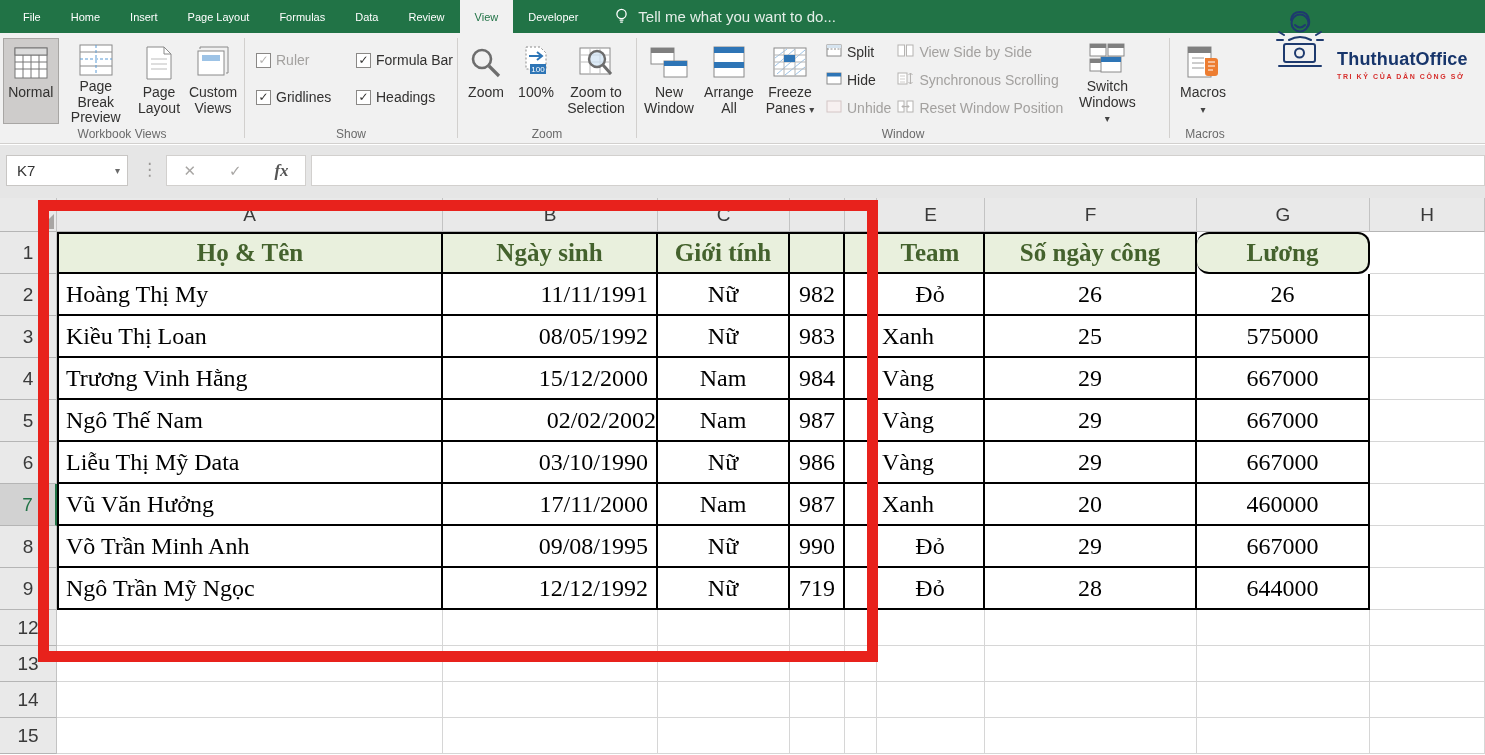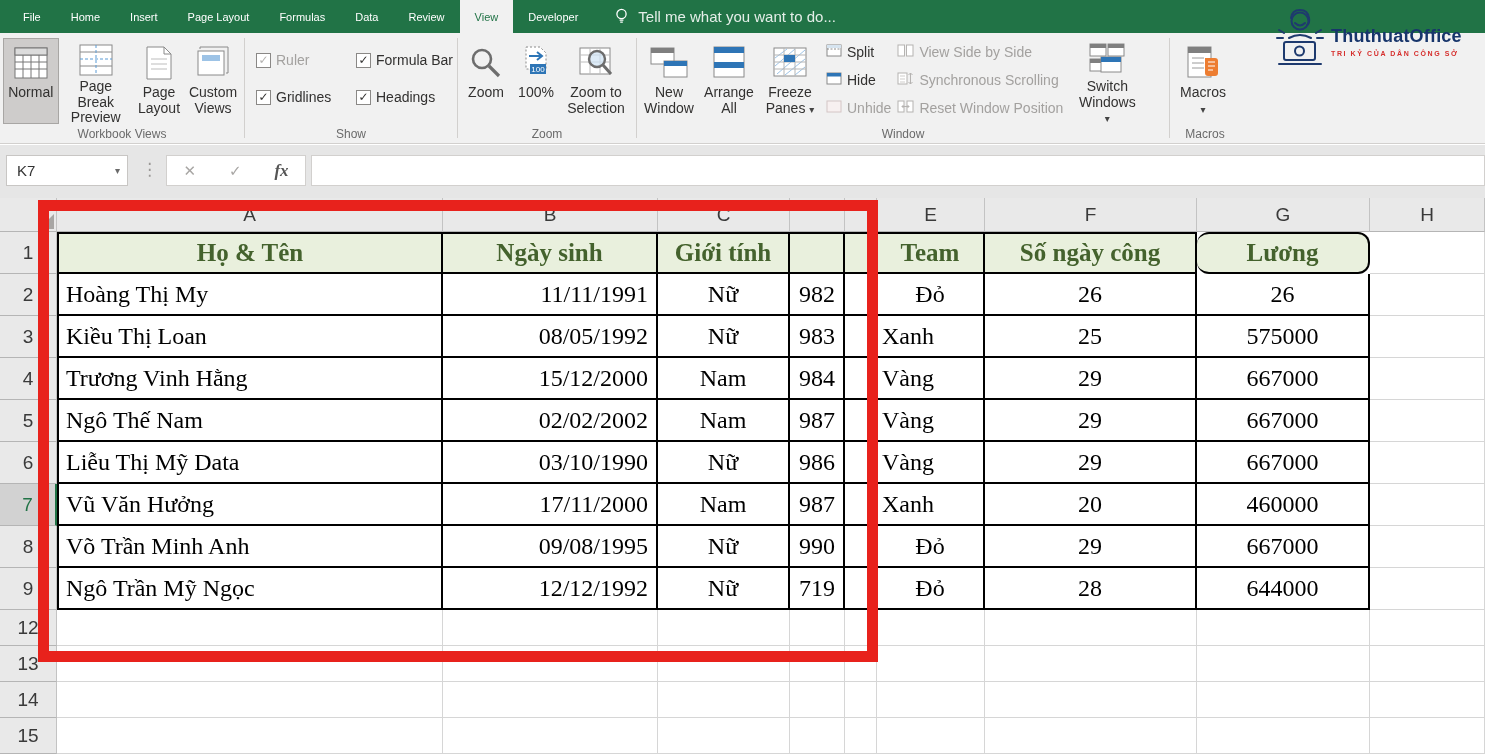--- a/index.html
+++ b/index.html
@@ -8,21 +8,21 @@
 #app{position:relative;width:1485px;height:755px;background:#fff;}
 
 
 #tabbar{position:absolute;left:0;top:0;width:100%;height:33px;background:#217346;display:flex;align-items:stretch;}
 #tabs{display:flex;align-items:stretch;margin-left:8px;}
 .tab{color:#fff;font-size:11px;display:flex;align-items:center;padding:0 15px;white-space:nowrap;}
 .tab.active{background:#f1f1f1;color:#217346;}
 #tellme{display:flex;align-items:center;gap:8px;color:#e4eee8;font-size:15px;margin-left:20px;white-space:nowrap;}
 
 
-#logo{position:absolute;right:4px;top:2px;width:212px;height:78px;display:flex;align-items:center;z-index:6;}
+#logo{position:absolute;right:4px;top:2px;width:212px;height:78px;display:flex;align-items:flex-end;gap:6px;z-index:6;}
 #logo-text{display:flex;flex-direction:column;}
 #logo-title{font-size:18px;font-weight:bold;color:#17356b;letter-spacing:.2px;}
 #logo-tagline{font-size:7px;color:#d62e2c;font-weight:bold;letter-spacing:1.6px;margin-top:3px;}
 
 
 #ribbon{position:absolute;left:0;top:33px;width:100%;height:111px;background:#f1f1f1;border-bottom:1px solid #d2d0ce;display:flex;}
 .rgroup{position:relative;height:100%;padding:5px 3px 18px;display:flex;align-items:flex-start;}
 .glabel{position:absolute;bottom:2px;left:0;right:0;text-align:center;font-size:12px;color:#6a6a6a;white-space:nowrap;}
 .vdiv{width:1px;background:#d2d0ce;margin:5px 0;}
 .bigbtn{display:flex;flex-direction:column;align-items:center;font-size:14px;color:#323130;text-align:center;line-height:1.12;padding:2px 4px;border:1px solid transparent;height:86px;}
@@ -400,21 +400,21 @@
       <div class="cell tb fc" style="left: 57px; top: 160px; width: 386px; height: 42px; justify-content: flex-start; padding-left: 7px;">Trương Vinh Hằng</div>
       <div class="cell tb" style="left: 443px; top: 160px; width: 215px; height: 42px; justify-content: flex-end; padding-right: 8px;">15/12/2000</div>
       <div class="cell tb" style="left: 658px; top: 160px; width: 132px; height: 42px;">Nam</div>
       <div class="cell tb" style="left: 790px; top: 160px; width: 55px; height: 42px; justify-content: flex-end; padding-right: 8px;">984</div>
       <div class="cell tb" style="left: 845px; top: 160px; width: 32px; height: 42px;"></div>
       <div class="cell tb" style="left: 877px; top: 160px; width: 108px; height: 42px; justify-content: flex-start; padding-left: 5px;">Vàng</div>
       <div class="cell tb" style="left: 985px; top: 160px; width: 212px; height: 42px;">29</div>
       <div class="cell tb" style="left: 1197px; top: 160px; width: 173px; height: 42px;">667000</div>
       <div class="cell grid" style="left: 1370px; top: 160px; width: 115px; height: 42px;"></div>
       <div class="cell tb fc" style="left: 57px; top: 202px; width: 386px; height: 42px; justify-content: flex-start; padding-left: 7px;">Ngô Thế Nam</div>
-      <div class="cell tb" style="left: 443px; top: 202px; width: 215px; height: 42px; justify-content: flex-end; padding-right: 8px;">02/02/2002</div>
+      <div class="cell tb" style="left: 443px; top: 202px; width: 215px; height: 42px; justify-content: flex-end; padding-right: 0;">02/02/2002</div>
       <div class="cell tb" style="left: 658px; top: 202px; width: 132px; height: 42px;">Nam</div>
       <div class="cell tb" style="left: 790px; top: 202px; width: 55px; height: 42px; justify-content: flex-end; padding-right: 8px;">987</div>
       <div class="cell tb" style="left: 845px; top: 202px; width: 32px; height: 42px;"></div>
       <div class="cell tb" style="left: 877px; top: 202px; width: 108px; height: 42px; justify-content: flex-start; padding-left: 5px;">Vàng</div>
       <div class="cell tb" style="left: 985px; top: 202px; width: 212px; height: 42px;">29</div>
       <div class="cell tb" style="left: 1197px; top: 202px; width: 173px; height: 42px;">667000</div>
       <div class="cell grid" style="left: 1370px; top: 202px; width: 115px; height: 42px;"></div>
       <div class="cell tb fc" style="left: 57px; top: 244px; width: 386px; height: 42px; justify-content: flex-start; padding-left: 7px;">Liễu Thị Mỹ Data</div>
       <div class="cell tb" style="left: 443px; top: 244px; width: 215px; height: 42px; justify-content: flex-end; padding-right: 8px;">03/10/1990</div>
       <div class="cell tb" style="left: 658px; top: 244px; width: 132px; height: 42px;">Nữ</div>

